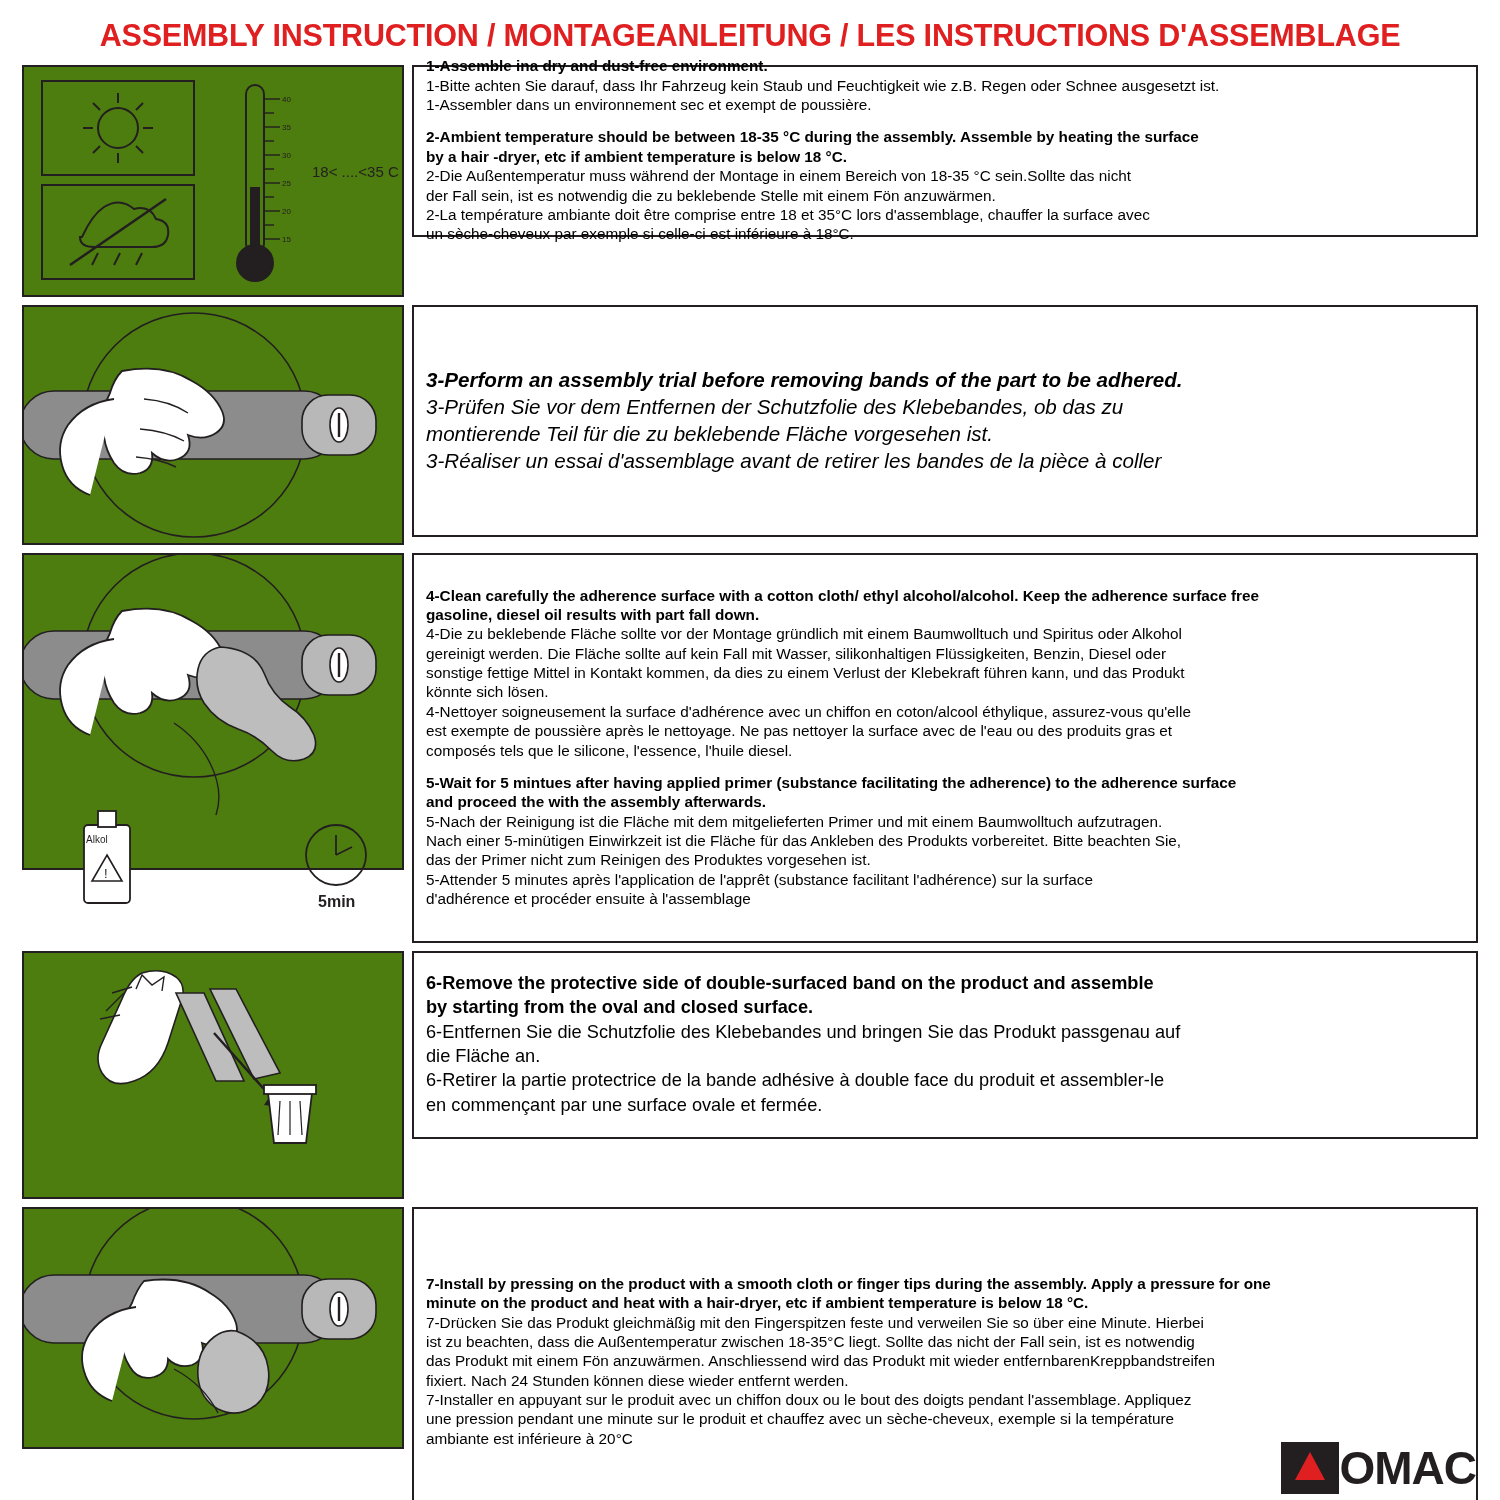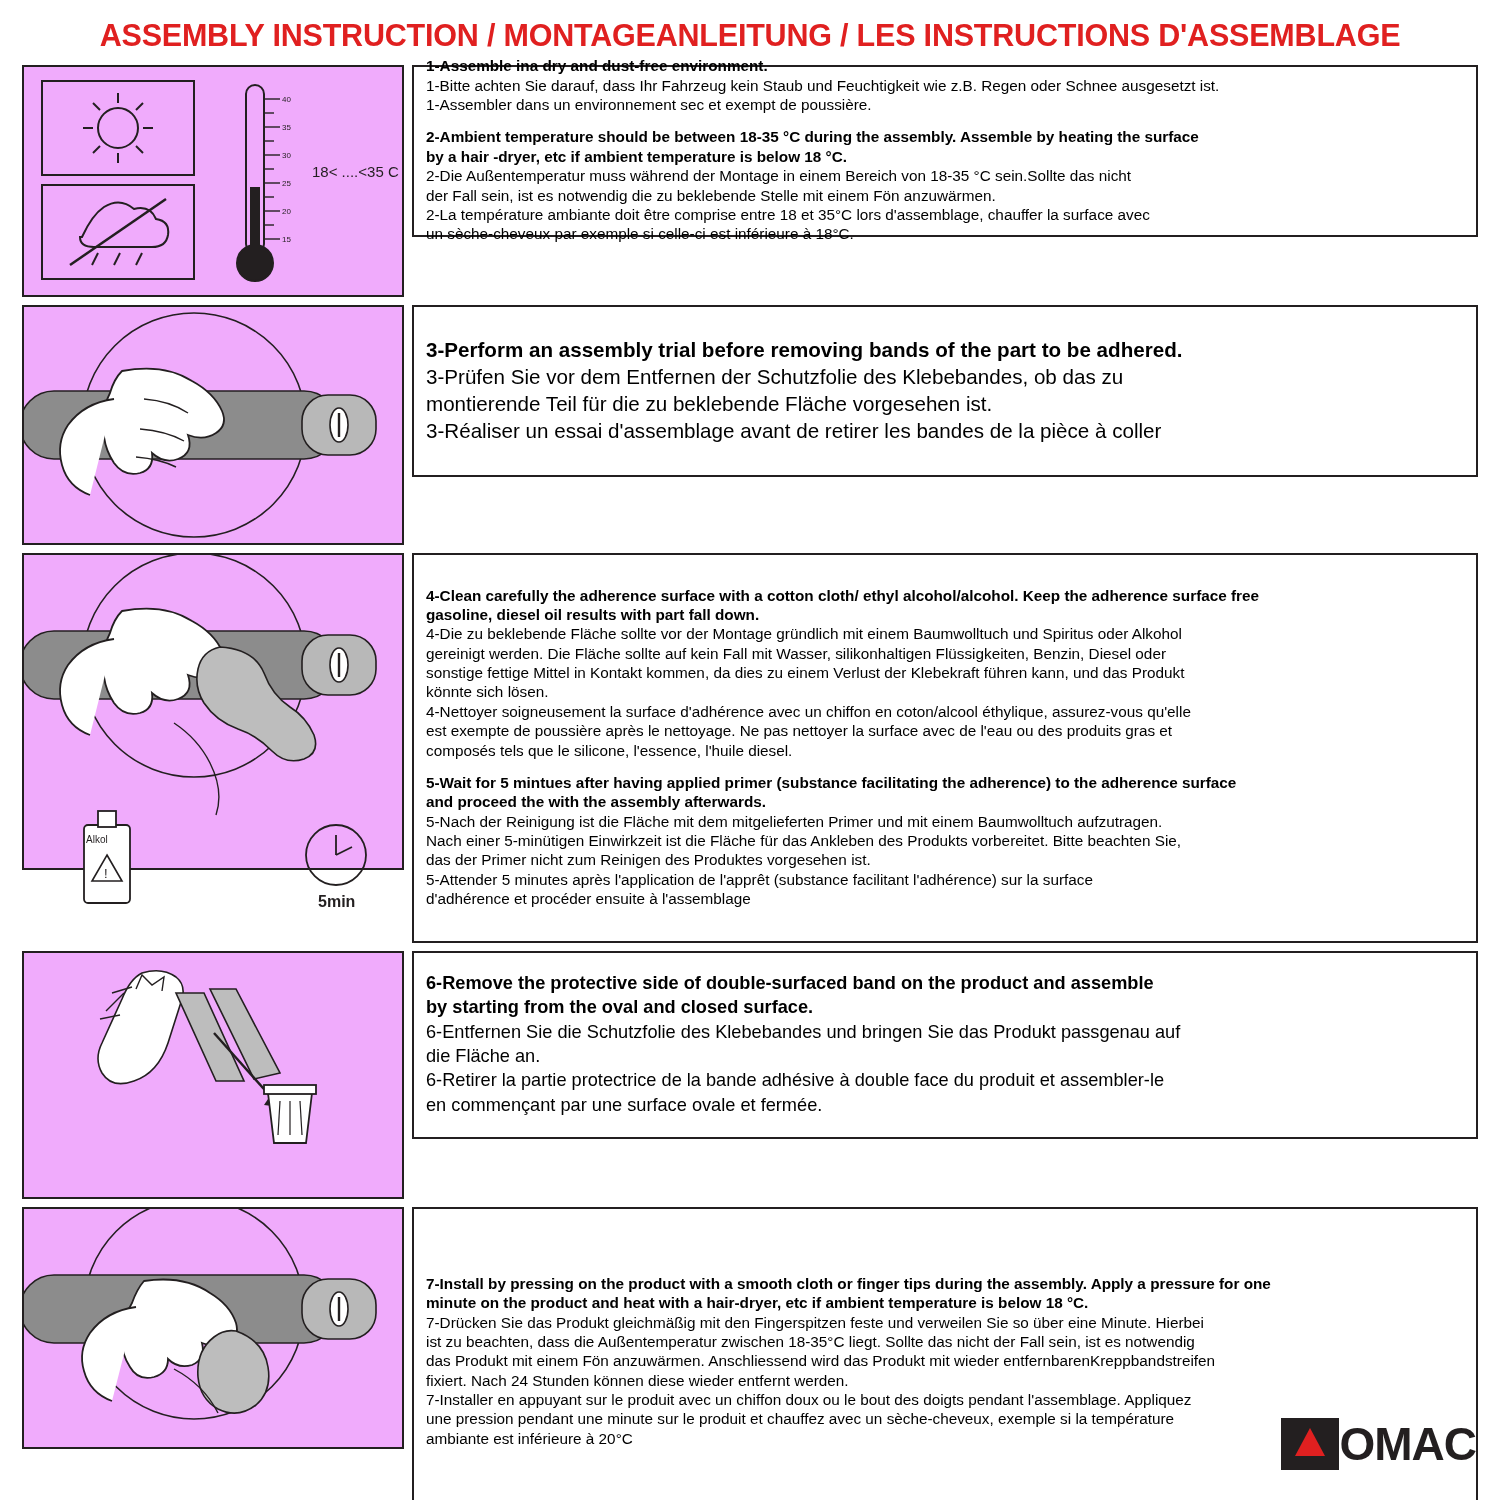--- a/index.html
+++ b/index.html
@@ -40,21 +40,21 @@
     display: flex;
     align-items: stretch;
     margin-bottom: 8px;
   }
   .cell-img {
     width: 382px;
     flex: 0 0 382px;
     border: 2px solid #231f20;
     box-sizing: border-box;
     position: relative;
-    background: #f0abfc;
+    background: #4d7c0f;
   }
   .cell-txt {
     flex: 1 1 auto;
     border: 2px solid #231f20;
     box-sizing: border-box;
     margin-left: 8px;
     padding: 8px 12px 8px 12px;
     display: flex;
     flex-direction: column;
     justify-content: center;
@@ -69,21 +69,21 @@
   .big .ln { font-size: 20.6px; line-height: 1.32; }
   .big .ln.b { font-weight: bold; }
   .mid .ln { font-size: 18.2px; line-height: 1.34; }
   .mid .ln.b { font-weight: bold; }
 
   
   svg { display: block; }
   .logo {
     position: absolute;
     right: 24px;
-    bottom: 30px;
+    bottom: 6px;
     display: flex;
     align-items: center;
   }
   .logo-text {
     font-weight: bold;
     font-size: 46px;
     letter-spacing: -1px;
     color: #231f20;
     line-height: 1;
   }
@@ -176,21 +176,21 @@
           <ellipse cx="315" cy="118" rx="9" ry="17" fill="#ffffff" stroke="#231f20" stroke-width="1.6"></ellipse>
           <line x1="315" y1="106" x2="315" y2="130" stroke="#231f20" stroke-width="2.4"></line>
 
           <path d="M98 64 q42 -8 70 10 q22 12 30 30 q6 14 -6 22 q-12 8 -28 2 q6 18 -10 24 q-14 5 -26 -6 q2 16 -12 20 q-16 4 -26 -10 q-8 -12 -10 -26 q-4 -24 6 -44 q4 -14 12 -22 z" fill="#ffffff" stroke="#231f20" stroke-width="1.8"></path>
           <path d="M90 92 q-30 4 -46 26 q-12 18 -6 40 q6 22 28 30" fill="#ffffff" stroke="#231f20" stroke-width="1.8"></path>
           <path d="M120 92 q26 2 44 14" fill="none" stroke="#231f20" stroke-width="1.4"></path>
           <path d="M116 122 q26 2 44 12" fill="none" stroke="#231f20" stroke-width="1.4"></path>
           <path d="M112 150 q24 2 40 10" fill="none" stroke="#231f20" stroke-width="1.4"></path>
         </svg>
       </div>
-      <div class="cell-txt big" style="height:172px;">
+      <div class="cell-txt big" style="height:232px;font-style:italic;">
         <div class="block">
           <div class="ln b">3-Perform an assembly trial before removing bands of the part to be adhered.</div>
           <div class="ln">3-Prüfen Sie vor dem Entfernen der Schutzfolie des Klebebandes, ob das zu</div>
           <div class="ln">montierende Teil für die zu beklebende Fläche vorgesehen ist.</div>
           <div class="ln">3-Réaliser un essai d'assemblage avant de retirer les bandes de la pièce à coller</div>
         </div>
       </div>
     </div>
 
     <div class="row">

